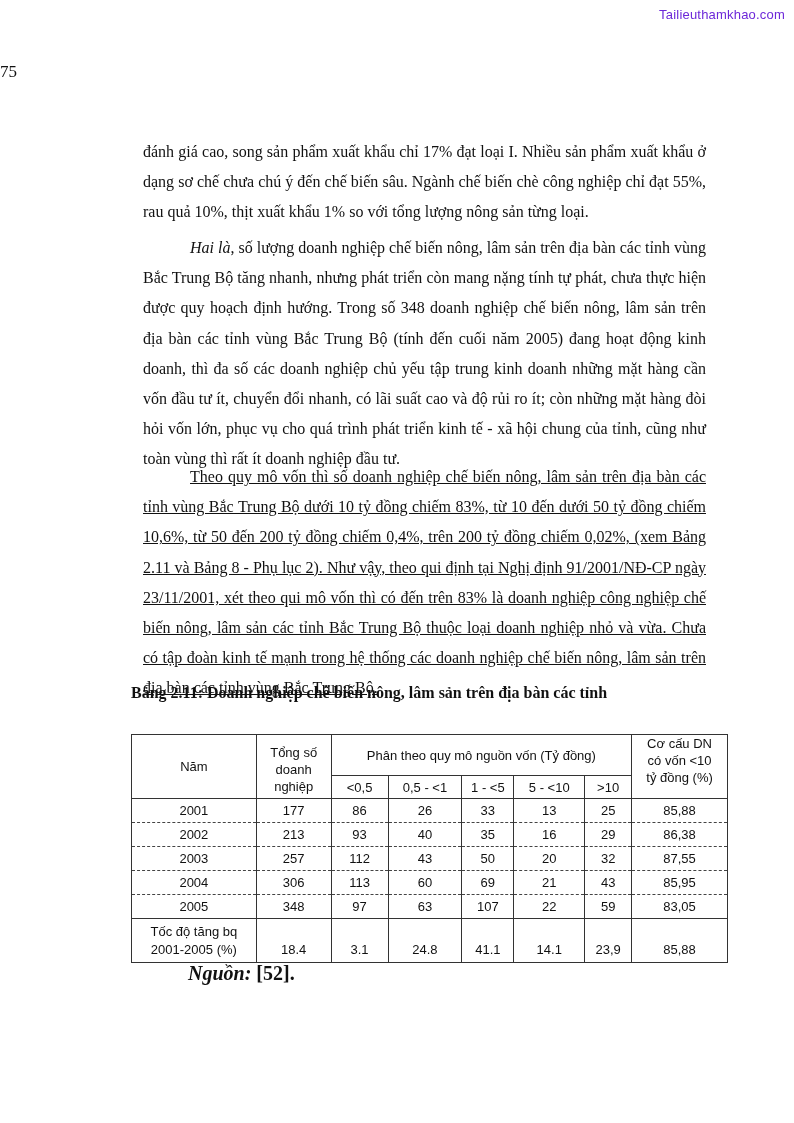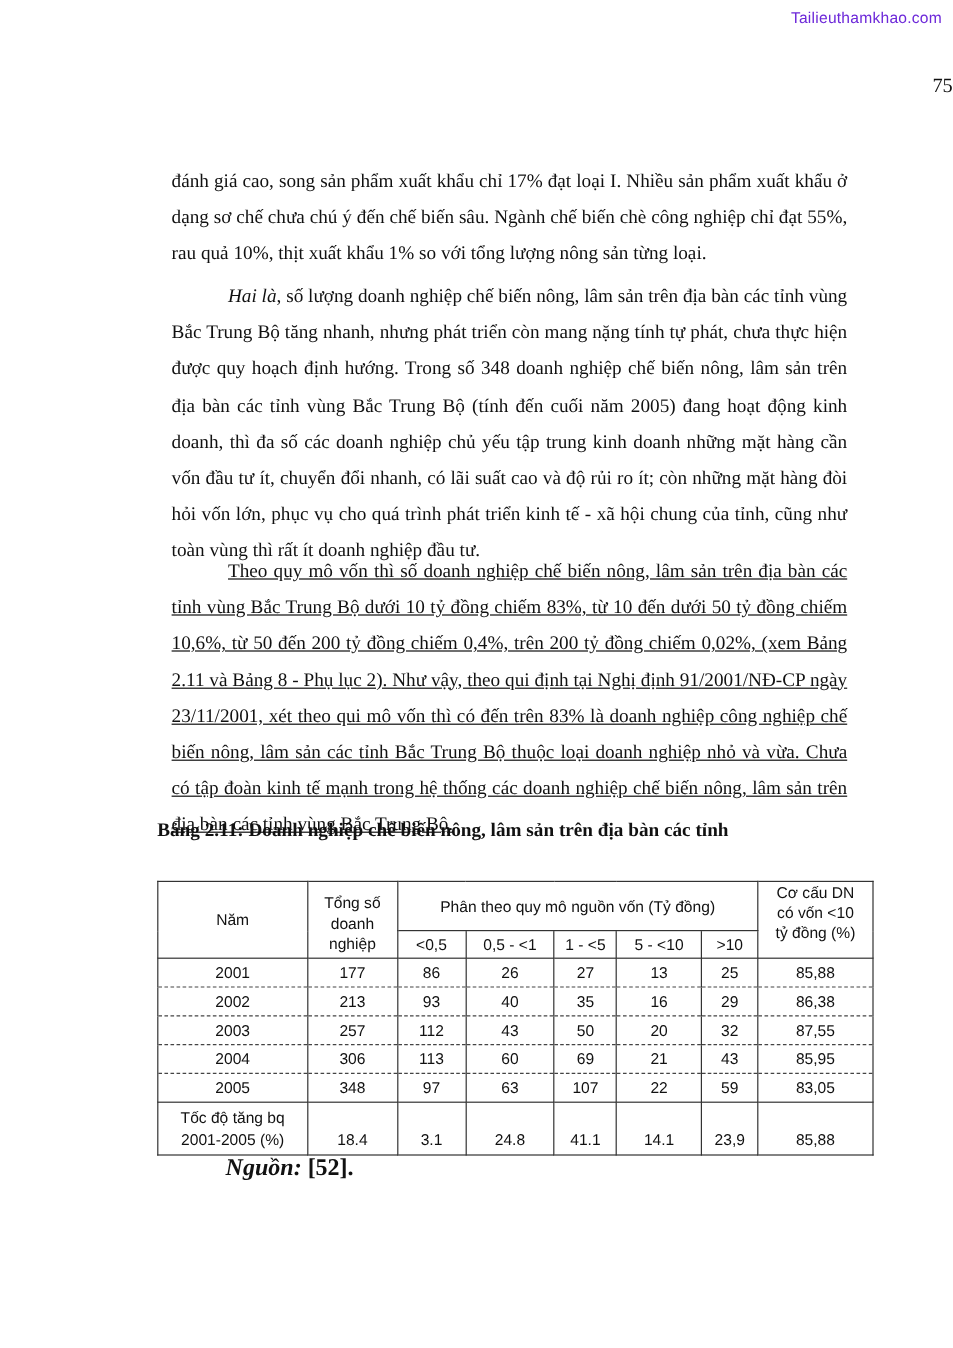--- a/index.html
+++ b/index.html
@@ -1,18 +1,18 @@
 <!DOCTYPE html>
 <html><head>
 <meta charset="utf-8">
 <style>
   html, body { margin: 0; padding: 0; background: #ffffff; }
   body { width: 794px; height: 1123px; position: relative; overflow: hidden; font-family: "Liberation Serif", "DejaVu Serif", serif; color: #111; }
   .watermark { position: absolute; top: 7px; right: 9px; font-family: "Liberation Sans", sans-serif; font-size: 13px; color: #6d28d9; letter-spacing: 0.2px; }
-  .page-num { position: absolute; top: 62px; left: 0; width: 794px; text-align: right; font-size: 17px; }
+  .page-num { position: absolute; top: 62px; left: 0; width: 794px; text-align: left; font-size: 17px; }
   .text-block { position: absolute; left: 131px; width: 587px; font-size: 16px; line-height: 30.2px; text-align: justify; }
   .text-block p { margin: 12px; }
   .indent { text-indent: 47px; }
   .p1 { top: 125px; }
   .p2 { top: 221px; }
   .p3 { top: 450px; text-decoration: underline; }
   .last-line { text-align-last: left; }
   .caption { position: absolute; top: 680px; left: 131px; width: 596px; text-align: left; font-weight: bold; font-size: 16px; line-height: 26px; }
   table.data { position: absolute; top: 734px; left: 131px; width: 597px; border-collapse: collapse; font-family: "Liberation Sans", sans-serif; font-size: 13px; color: #111; }
   table.data td, table.data th { font-weight: normal; text-align: center; padding: 0; border-left: 1px solid #333; border-right: 1px solid #333; }
@@ -79,21 +79,21 @@
       <th>5 - &lt;10</th>
       <th>&gt;10</th>
     </tr>
   </thead>
   <tbody>
     <tr>
       <td>2001</td>
       <td>177</td>
       <td>86</td>
       <td>26</td>
-      <td>27</td>
+      <td>33</td>
       <td>13</td>
       <td>25</td>
       <td>85,88</td>
     </tr>
     <tr>
       <td>2002</td>
       <td>213</td>
       <td>93</td>
       <td>40</td>
       <td>35</td>

